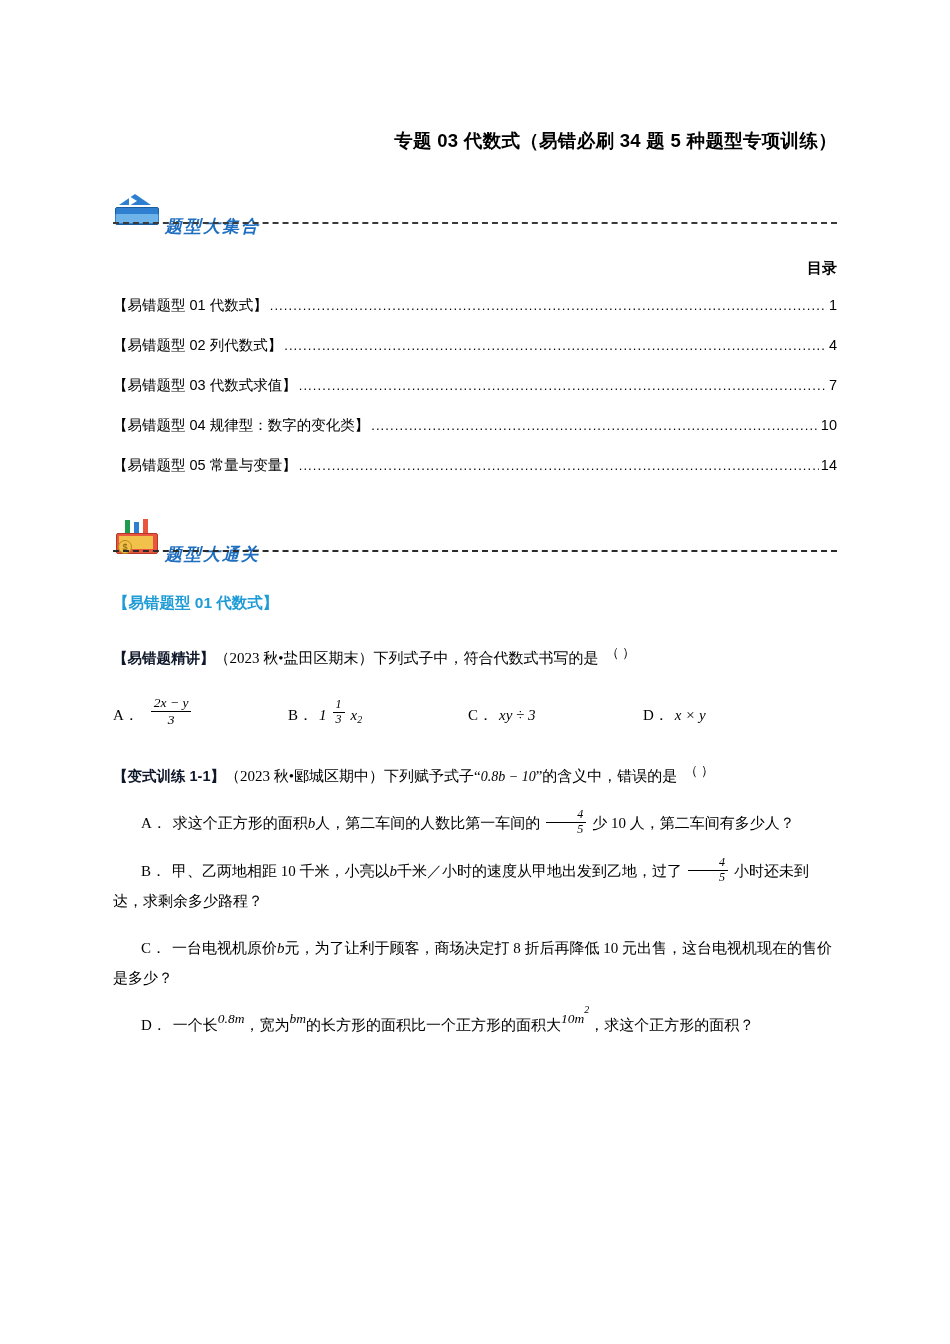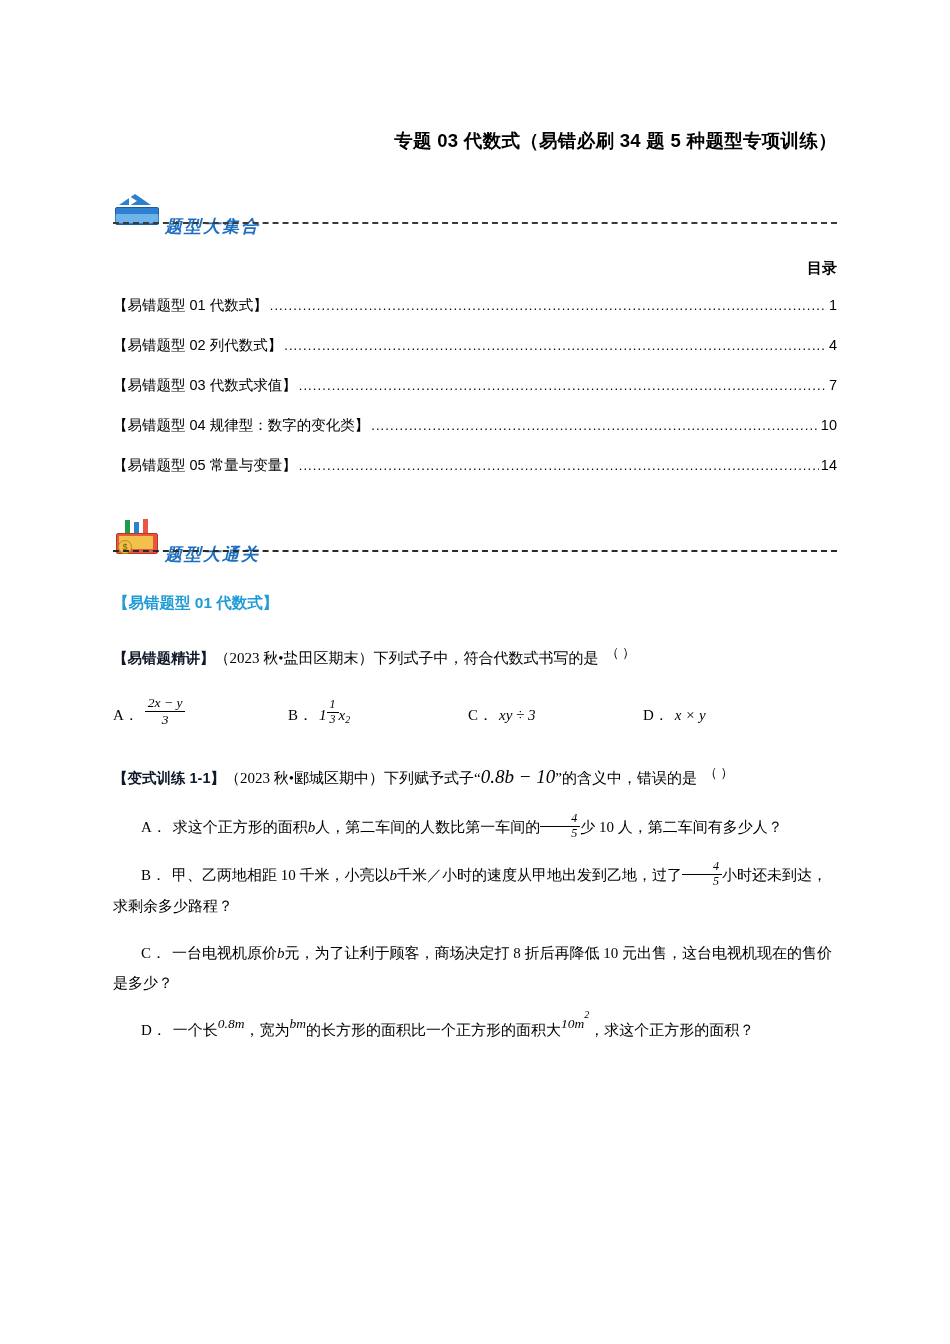--- a/index.html
+++ b/index.html
@@ -258,21 +258,21 @@
     margin-top: 14px;
   }
 
   
   .frac {
     display: inline-block;
     vertical-align: middle;
     text-align: center;
     font-style: italic;
     line-height: 1.15;
-    margin: 0 0;
+    margin: 0 6px;
     position: relative;
     top: -2px;
   }
   .frac .num {
     display: block;
     padding: 0 3px;
     font-size: 13.5px;
   }
   .frac .den {
     display: block;
@@ -394,21 +394,21 @@
           <span class="opt-body">xy ÷ 3</span>
         </div>
         <div class="opt">
           <span class="opt-letter">D．</span>
           <span class="opt-body">x × y</span>
         </div>
       </div>
     </div>
 
     <div class="prob" style="margin-top:30px;">
-      <span class="tag-red">【变式训练 1-1】</span><span class="prob-text">（2023 秋•郾城区期中）</span><span class="prob-text">下列赋予式子“</span><span class="mathit" style="font-size:19px;">0.8b − 10</span><span class="prob-text">”的含义中，错误的是</span><span class="paren">（      ）</span>
+      <span class="tag-red">【变式训练 1-1】</span><span class="prob-text">（2023 秋•郾城区期中）</span><span class="prob-text">下列赋予式子“</span><span class="mathit" style="font-size:14px;">0.8b − 10</span><span class="prob-text">”的含义中，错误的是</span><span class="paren">（      ）</span>
 
       <div class="choice indent">
         <span class="cl">A．</span><span>求这个正方形的面积</span><span class="mathit">b</span><span>人，第二车间的人数比第一车间的</span><span class="frac small"><span class="num">4</span><span class="den">5</span></span><span>少 10 人，第二车间有多少人？</span>
       </div>
 
       <div class="choice indent">
         <span class="cl">B．</span><span>甲、乙两地相距 10 千米，小亮以</span><span class="mathit">b</span><span>千米／小时的速度从甲地出发到乙地，过了</span><span class="frac small"><span class="num">4</span><span class="den">5</span></span><span>小时还未到达，求剩余多少路程？</span>
       </div>
 
       <div class="choice indent">

